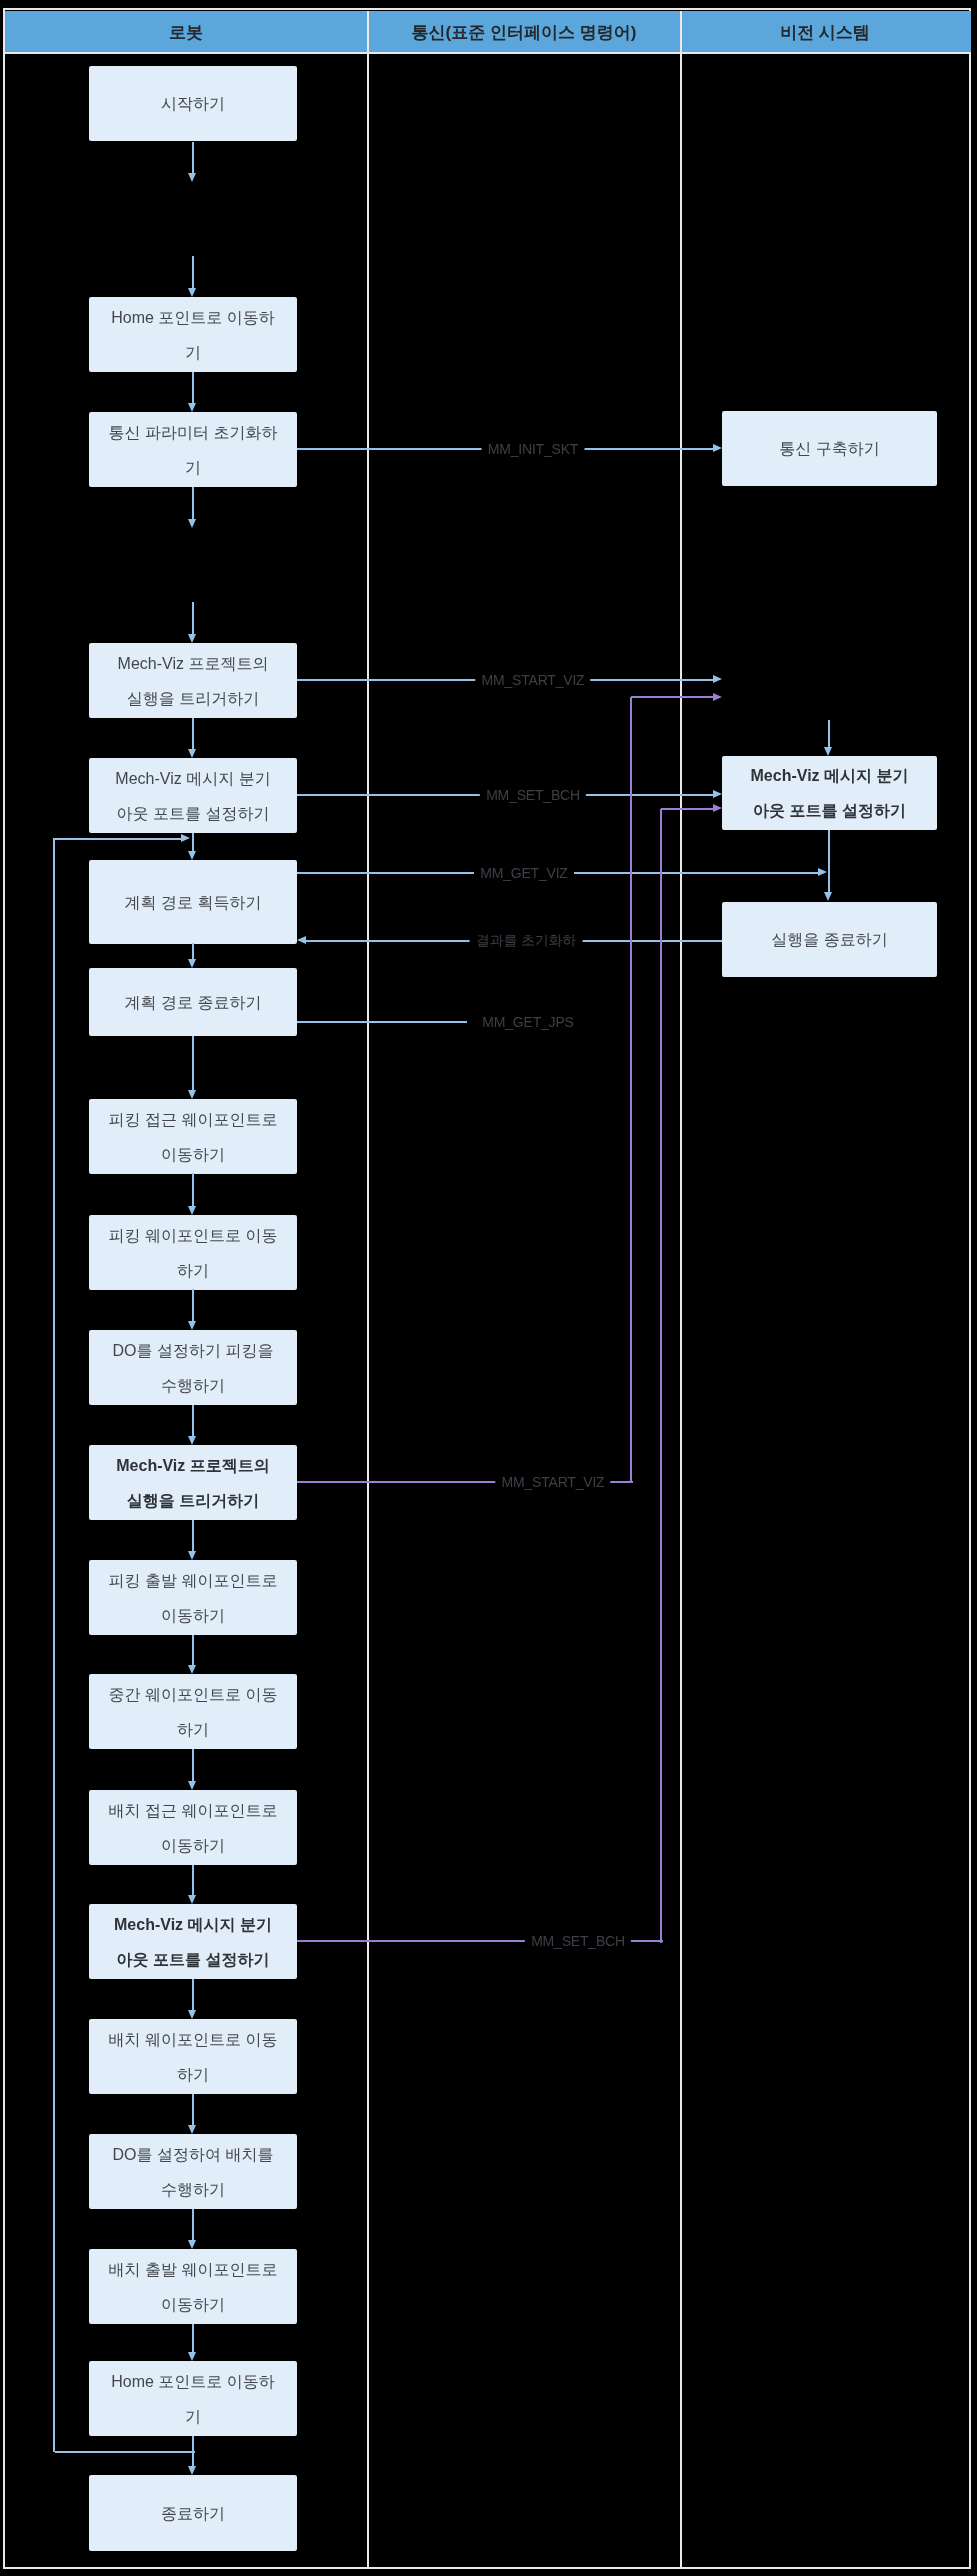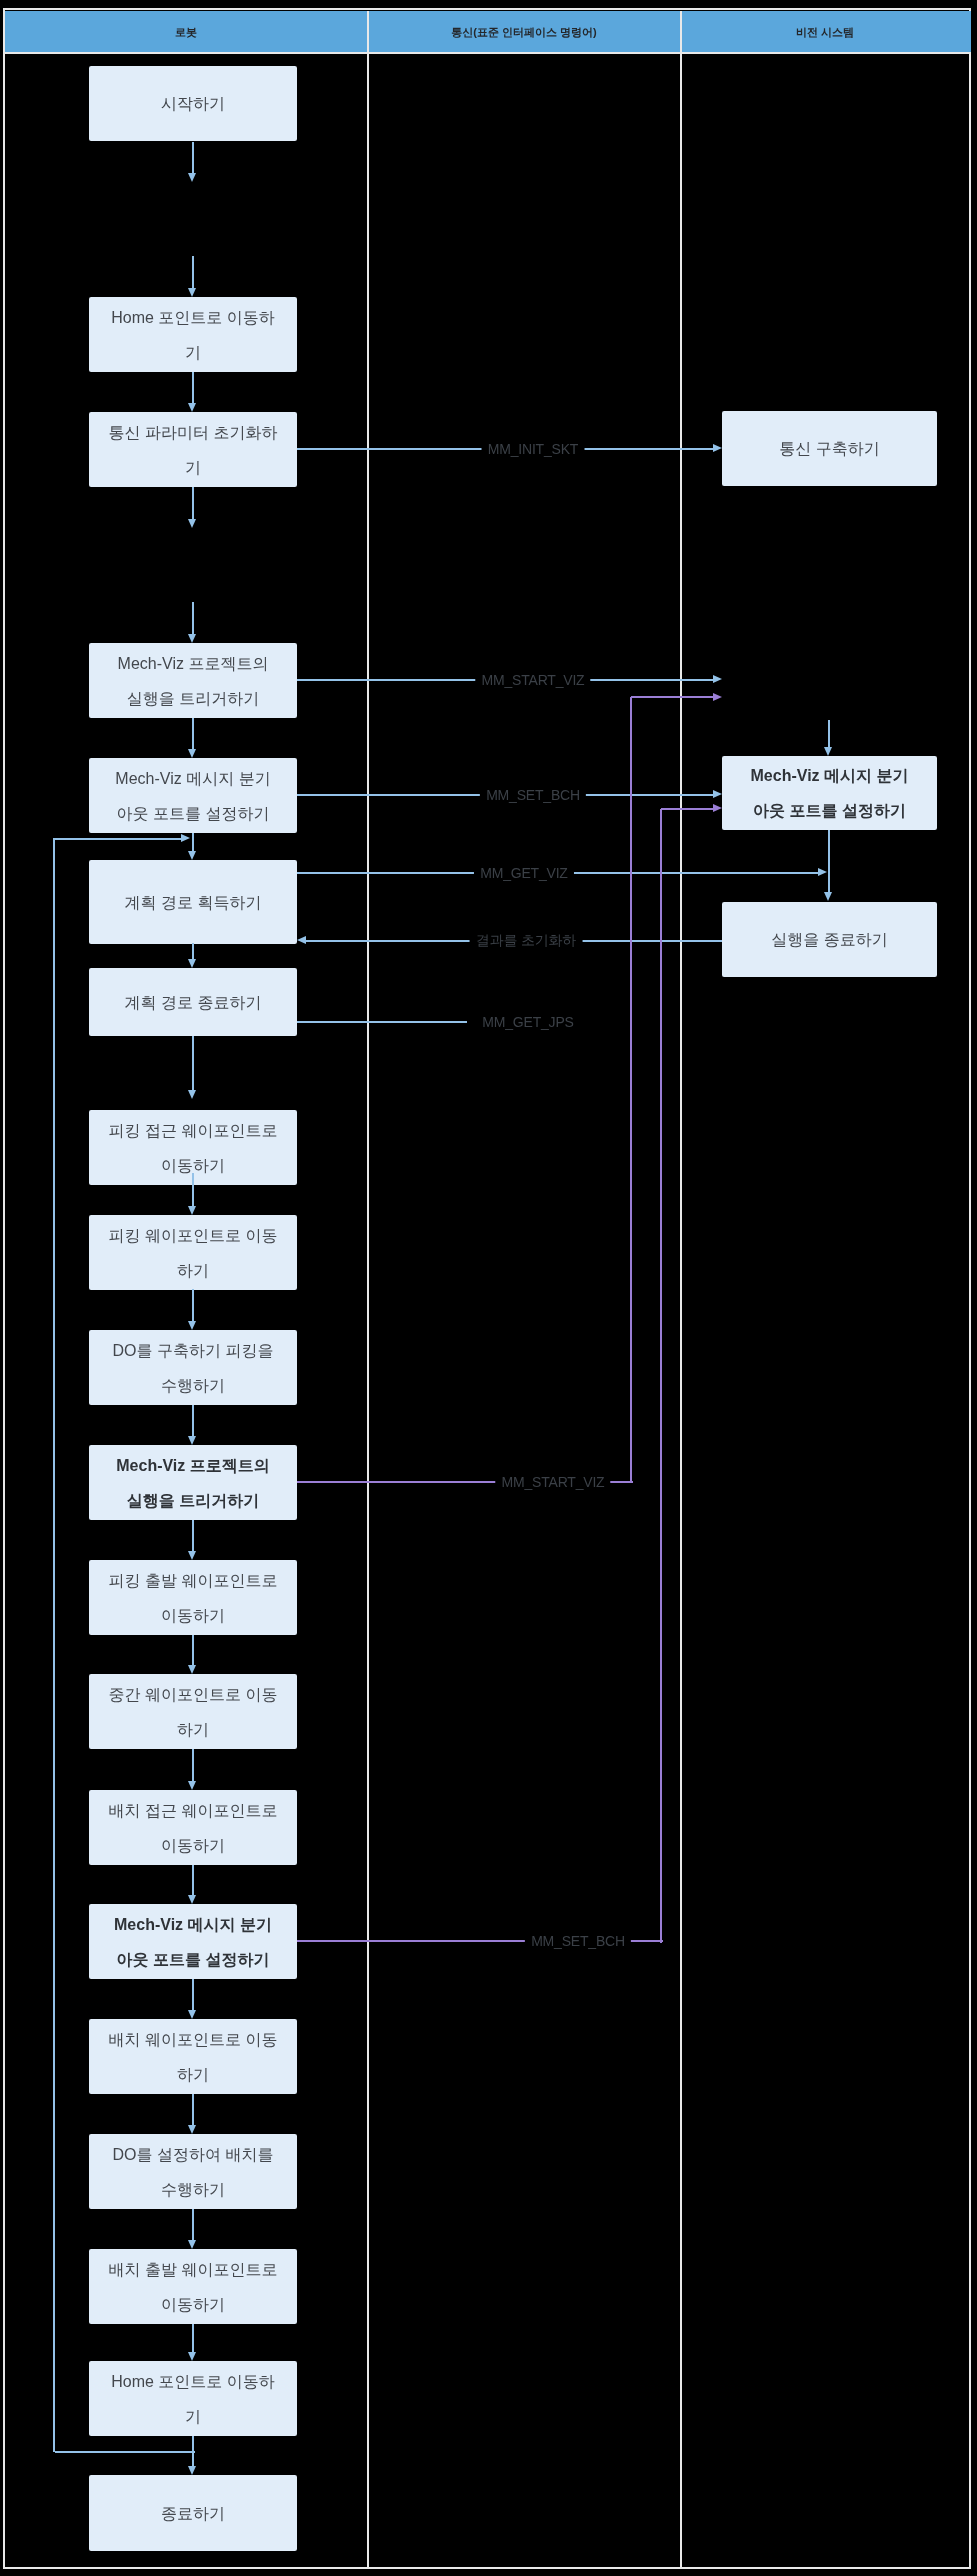--- a/index.html
+++ b/index.html
@@ -18,21 +18,21 @@
   #canvas{
     position:relative;width:977px;height:2576px;background:var(--background);
     font-family:"Liberation Sans","DejaVu Sans",sans-serif;overflow:hidden;
   }
   .frame{position:absolute;border:2.1px solid var(--grid);box-sizing:border-box;}
   .hdr-bg{position:absolute;background:var(--header-fill);}
   .hdr-line{position:absolute;background:var(--grid);}
   .divider{position:absolute;background:var(--grid);width:2.1px;}
   .hdr-label{
     position:absolute;transform:translate(-50%,-50%);
-    font-size:11px;font-weight:700;color:var(--header-text);white-space:nowrap;
+    font-size:17px;font-weight:700;color:var(--header-text);white-space:nowrap;
   }
   .node{
     position:absolute;background:var(--node-fill);border-radius:2.1px;
     display:flex;align-items:center;justify-content:center;text-align:center;
     white-space:pre-line;font-size:16px;line-height:35px;color:var(--node-text);
     box-sizing:border-box;padding:0 4.2px;
   }
   .node.bold{font-weight:700;color:var(--node-text-bold);}
   .wire{position:absolute;}
   .ah{position:absolute;width:0;height:0;}
@@ -62,25 +62,25 @@
       <div class="node" style="left: 89px; top: 297px; width: 208px; height: 75px;">Home 포인트로 이동하
 기</div>
       <div class="node" style="left: 89px; top: 412px; width: 208px; height: 75px;">통신 파라미터 초기화하
 기</div>
       <div class="node" style="left: 89px; top: 643px; width: 208px; height: 75px;">Mech-Viz 프로젝트의
 실행을 트리거하기</div>
       <div class="node" style="left: 89px; top: 758px; width: 208px; height: 75px;">Mech-Viz 메시지 분기
 아웃 포트를 설정하기</div>
       <div class="node" style="left: 89px; top: 860px; width: 208px; height: 84px;">계획 경로 획득하기</div>
       <div class="node" style="left: 89px; top: 968px; width: 208px; height: 68px;">계획 경로 종료하기</div>
-      <div class="node" style="left: 89px; top: 1099px; width: 208px; height: 75px; margin-top: 11px;">피킹 접근 웨이포인트로
+      <div class="node" style="left: 89px; top: 1099px; width: 208px; height: 75px;">피킹 접근 웨이포인트로
 이동하기</div>
       <div class="node" style="left: 89px; top: 1215px; width: 208px; height: 75px;">피킹 웨이포인트로 이동
 하기</div>
-      <div class="node" style="left: 89px; top: 1330px; width: 208px; height: 75px;">DO를 구축하기 피킹을
+      <div class="node" style="left: 89px; top: 1330px; width: 208px; height: 75px;">DO를 설정하기 피킹을
 수행하기</div>
       <div class="node bold" style="left: 89px; top: 1445px; width: 208px; height: 75px;">Mech-Viz 프로젝트의
 실행을 트리거하기</div>
       <div class="node" style="left: 89px; top: 1560px; width: 208px; height: 75px;">피킹 출발 웨이포인트로
 이동하기</div>
       <div class="node" style="left: 89px; top: 1674px; width: 208px; height: 75px;">중간 웨이포인트로 이동
 하기</div>
       <div class="node" style="left: 89px; top: 1790px; width: 208px; height: 75px;">배치 접근 웨이포인트로
 이동하기</div>
       <div class="node bold" style="left: 89px; top: 1904px; width: 208px; height: 75px;">Mech-Viz 메시지 분기

